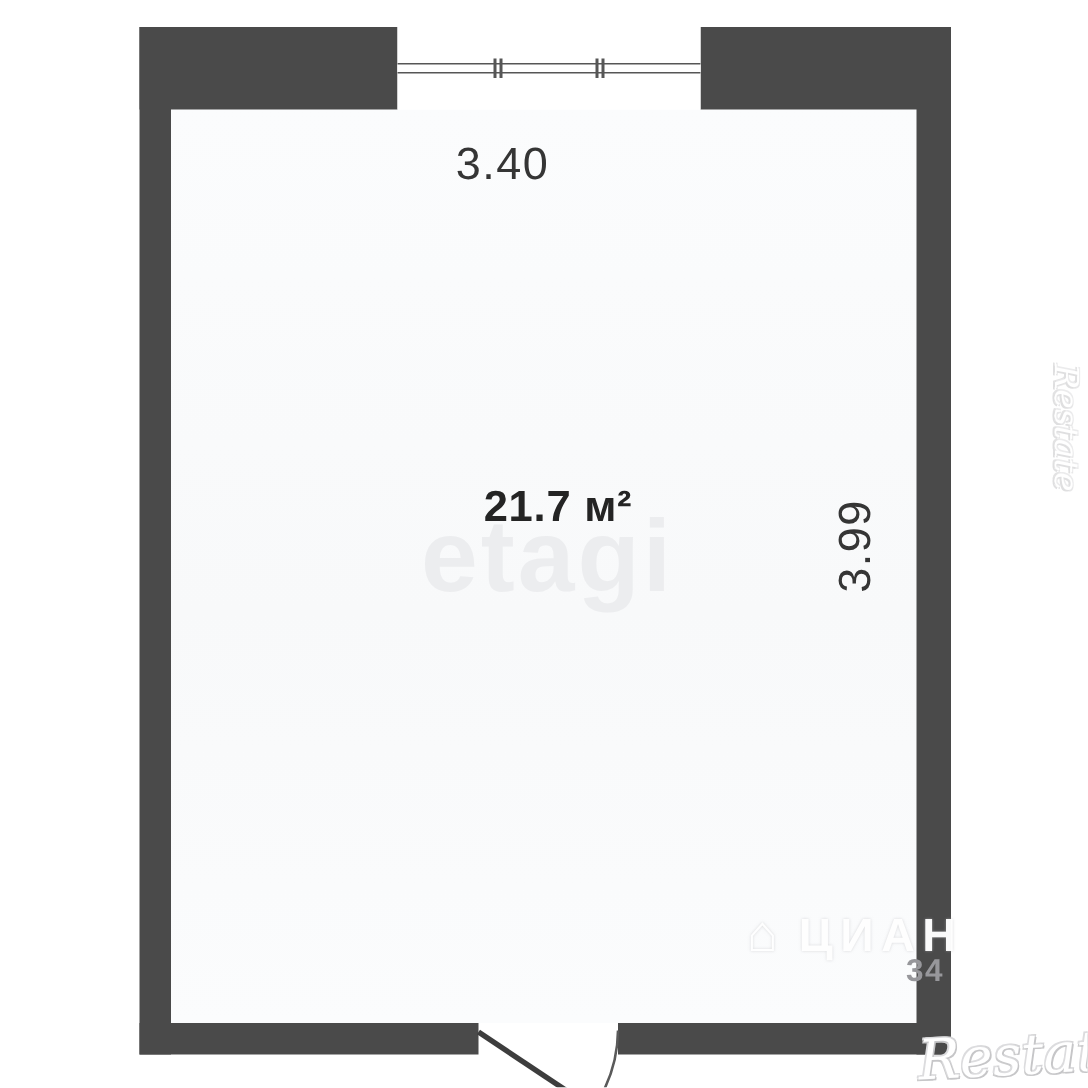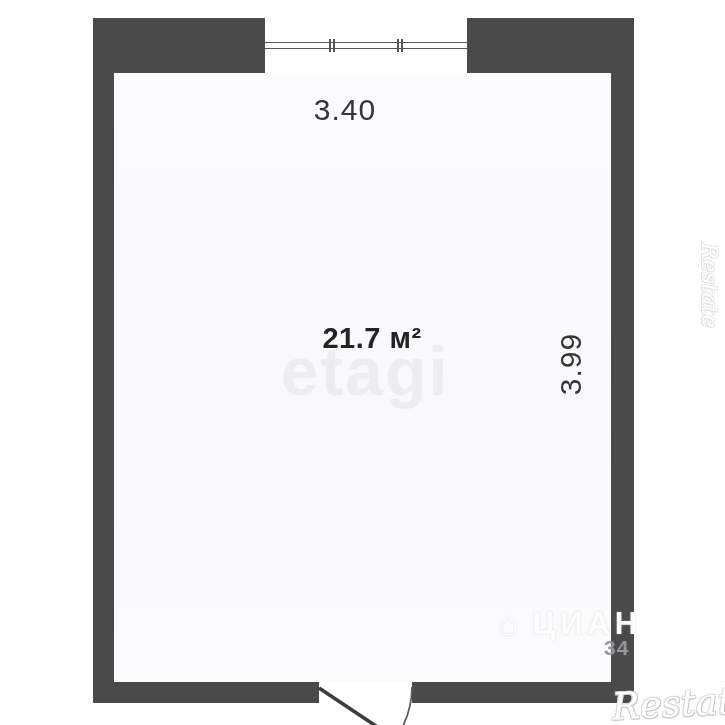--- a/index.html
+++ b/index.html
@@ -45,21 +45,21 @@
   .mullion{position:absolute;top:21px;width:6px;height:13px;}
   .mullion i{position:absolute;top:0;width:1.6px;height:13px;background:#565656;display:block;}
   .mullion i.a{left:0;} .mullion i.b{right:0;}
   .mullion-1{left:64px;} .mullion-2{left:132px;}
 
   
   .dim{
     position:absolute;color:var(--dim-text);
     font-size:30px;font-weight:400;letter-spacing:1px;white-space:nowrap;
   }
-  .dim-top{left:345px;top:93px;transform:translateX(-50%);}
+  .dim-top{left:335px;top:93px;transform:translateX(-50%);}
   .dim-right{left:571px;top:364px;transform:translate(-50%,-50%) rotate(-90deg);}
 
   .area-label{
     position:absolute;left:372px;top:322px;transform:translateX(-50%);
     color:var(--area-text);font-size:29px;font-weight:600;letter-spacing:0.5px;white-space:nowrap;
   }
 
   
   .wm-etagi{
     position:absolute;left:365px;top:371px;transform:translate(-50%,-50%);

